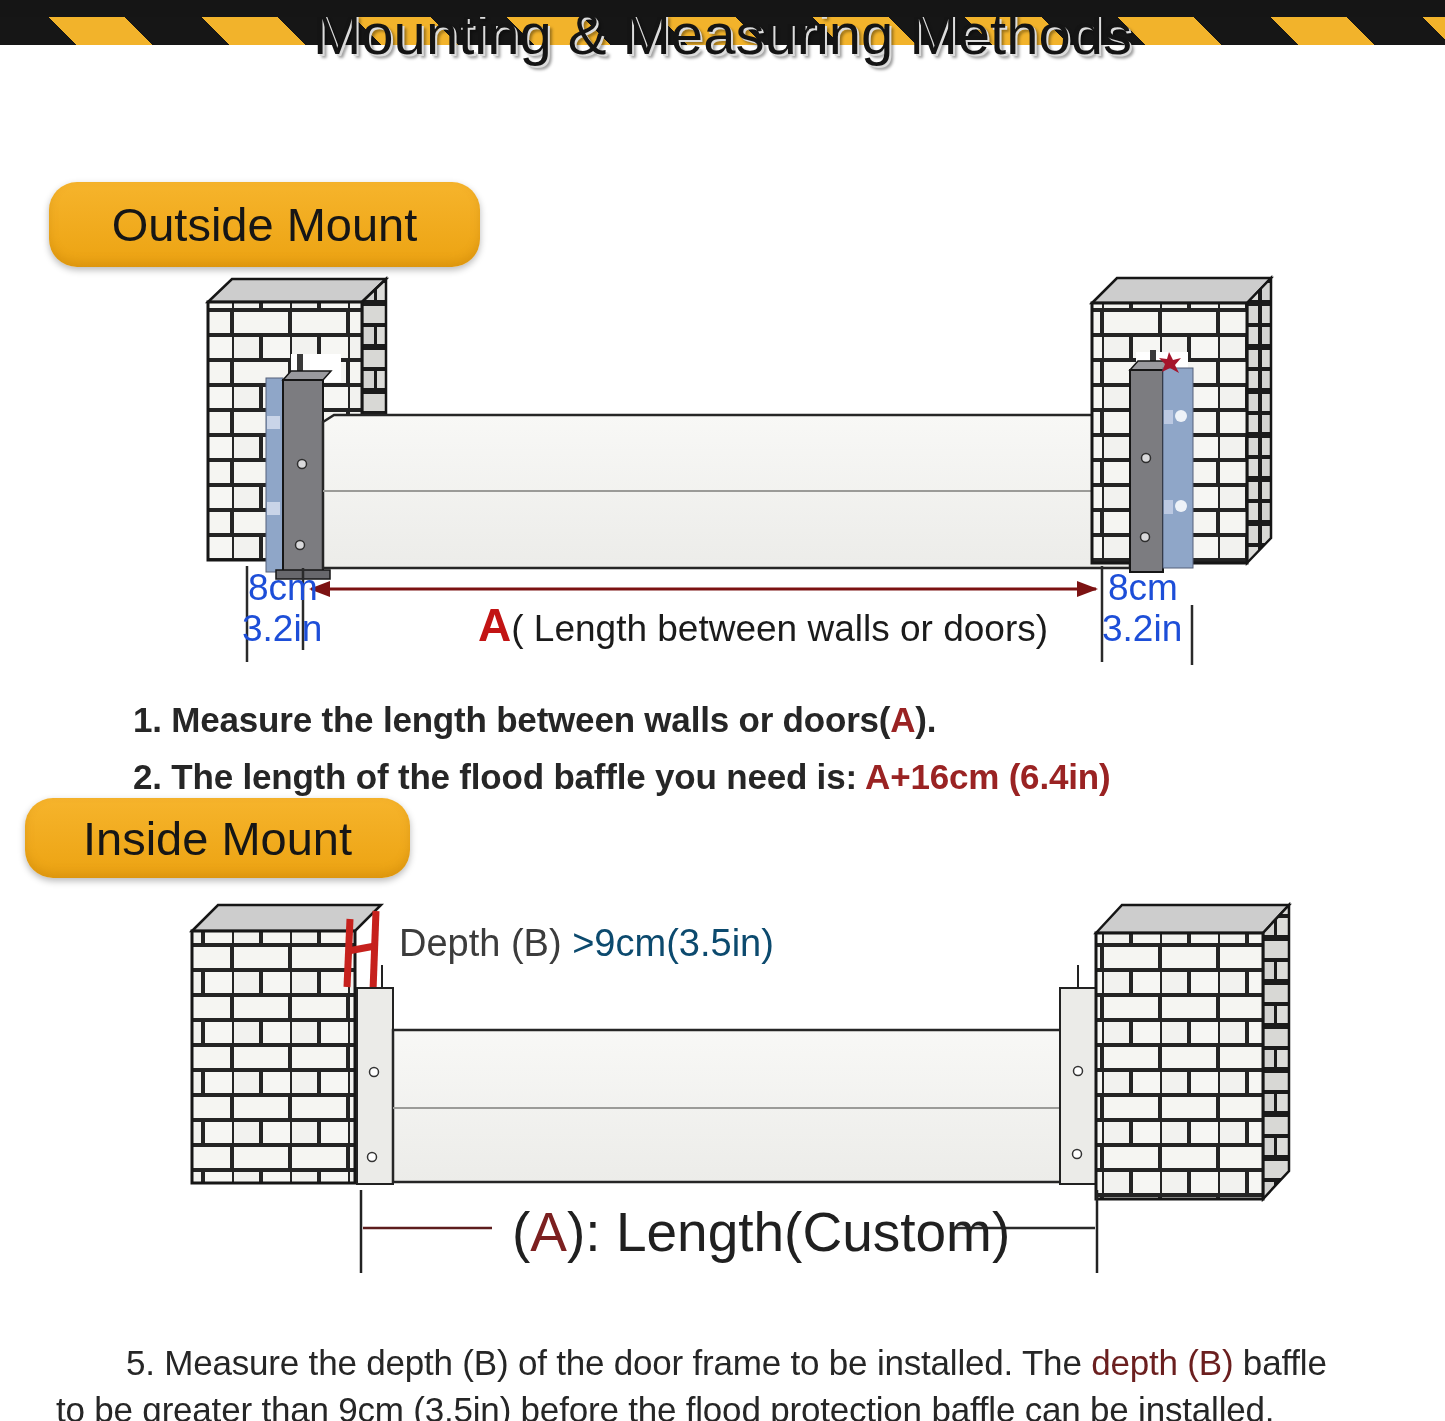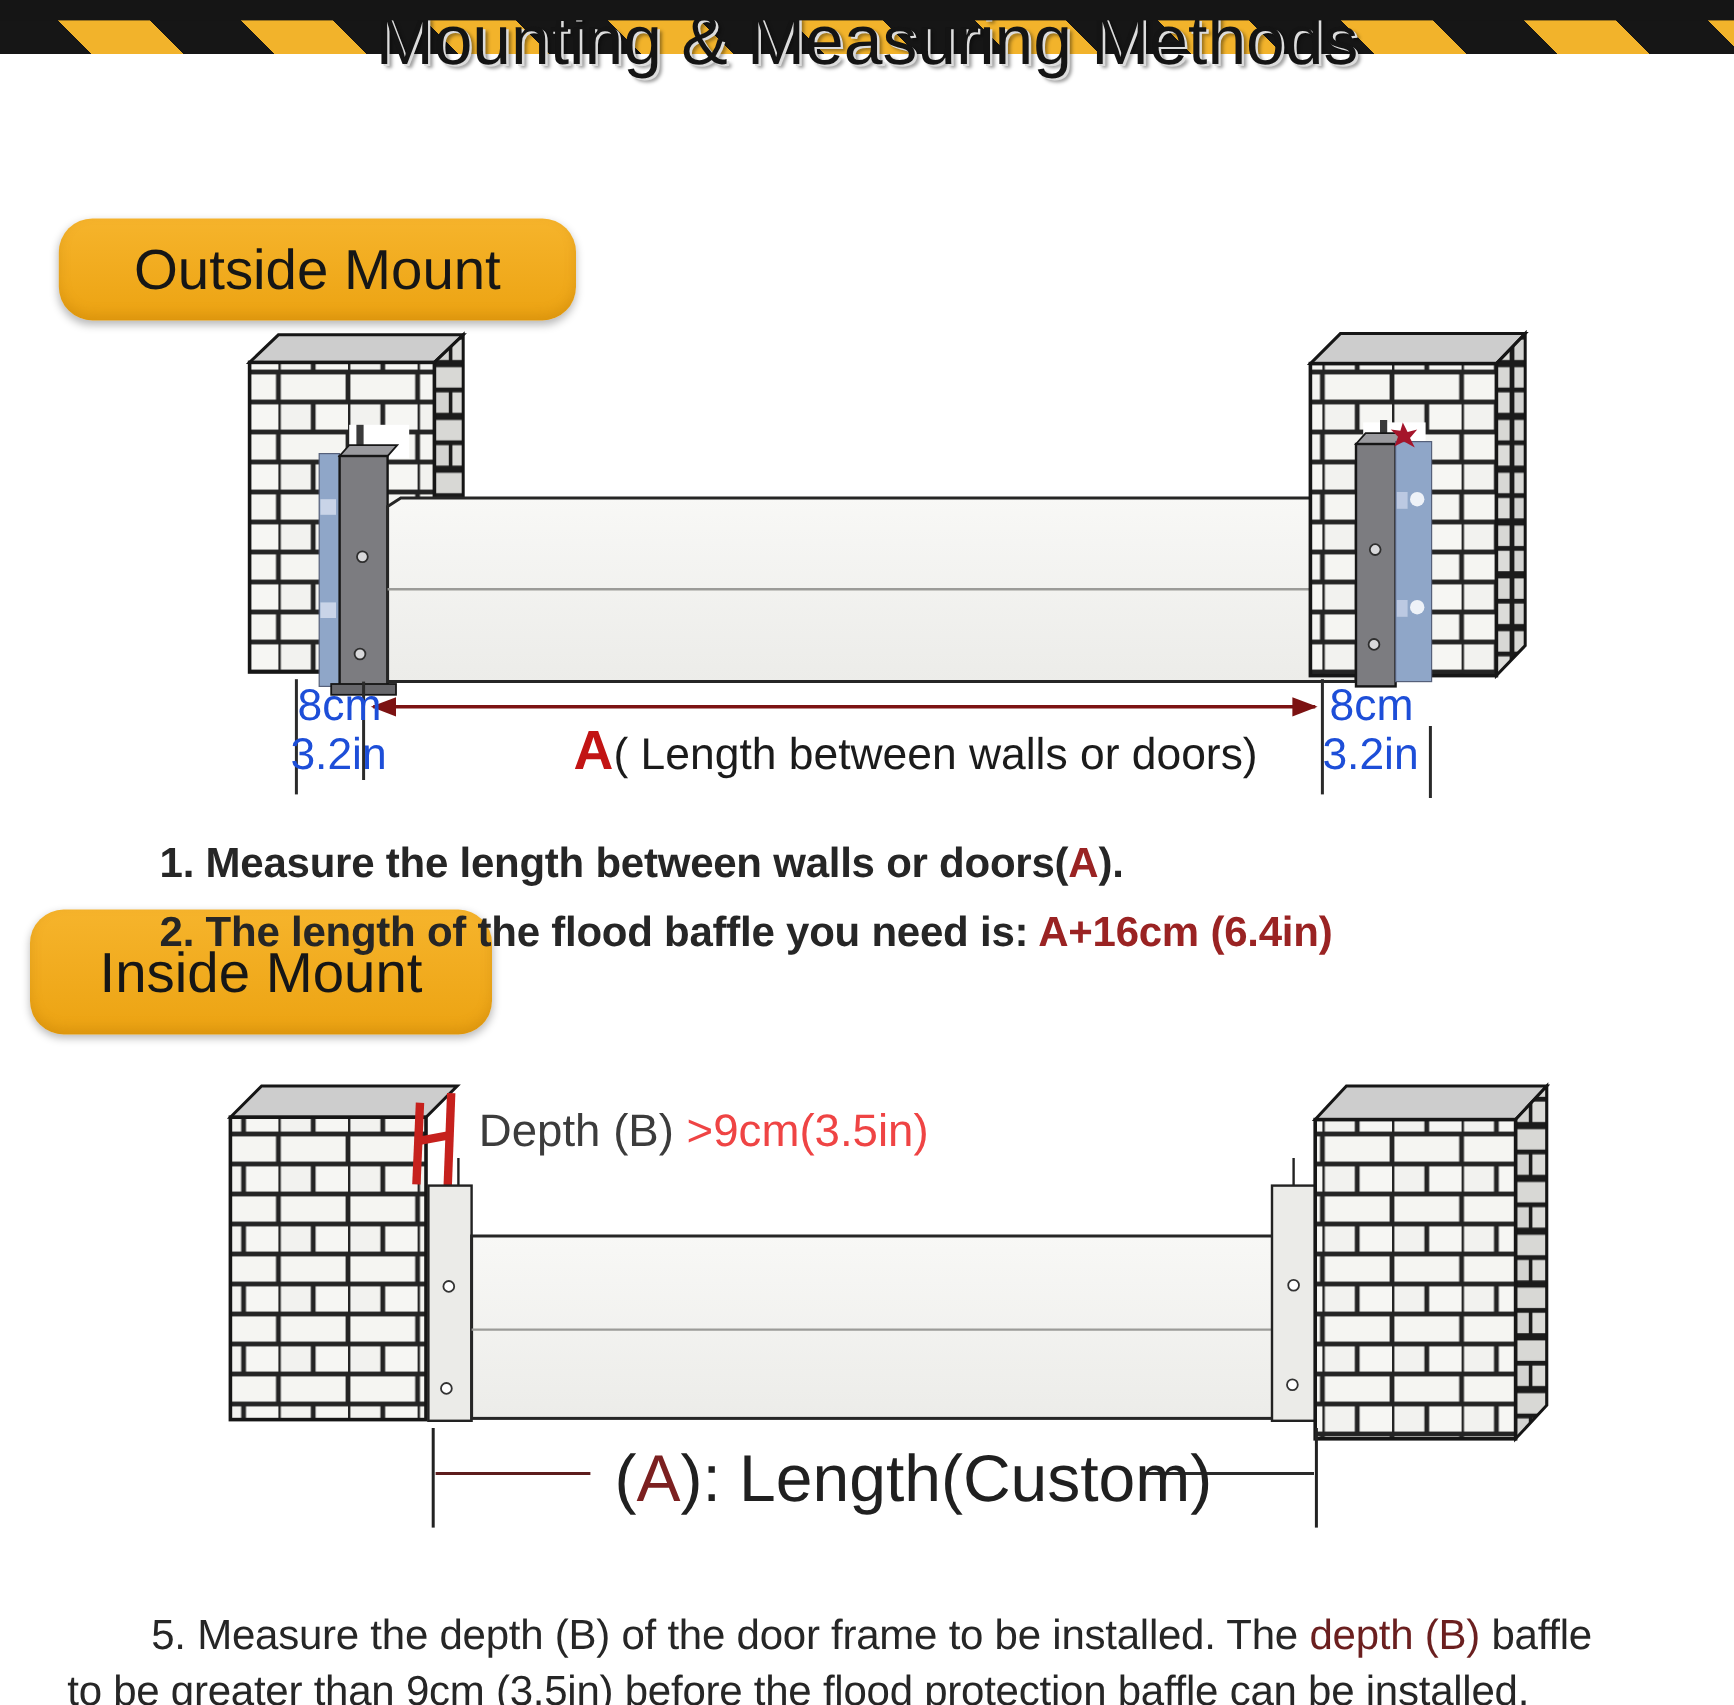--- a/index.html
+++ b/index.html
@@ -12,29 +12,29 @@
   .title{left:0;top:52;width:1445px;text-align:center;font-size:58px;font-weight:400;
     color:#141414;letter-spacing:0px;
     text-shadow:2px 2px 0 #dcdcdc,4px 4px 3px rgba(0,0,0,.38);}
   .bar{left:0;top:140;width:1445px;height:17px;background:#151515;}
   
   .pill{background:linear-gradient(#f6b42c,#eca312);border-radius:28px;
     box-shadow:0 3px 7px rgba(0,0,0,.28), inset 0 -5px 10px rgba(176,112,0,.28);
     display:flex;align-items:center;justify-content:center;
     font-size:47px;color:#161616;}
   .pill-out{left:25px;top:182px;width:431px;height:85px;margin-left:24px;}
-  .pill-in{left:25px;top:758px;width:385px;height:104px;}
+  .pill-in{left:25px;top:798px;width:385px;height:80px;}
   
   .dimtxt{font-size:37px;color:#1d4ed8;white-space:nowrap;line-height:1.05;}
   .arrowlab{white-space:nowrap;font-size:37px;color:#1b1b1b;}
   .arrowlab .em{font-size:46px;font-weight:700;color:#c21414;}
   .steps{font-size:35px;color:#262626;white-space:nowrap;letter-spacing:-0.2px;font-weight:bold;}
   .steps .em{color:#9a2323;}
   .depth{white-space:nowrap;font-size:38px;color:#3c3c3c;}
-  .depth .em{color:#ef4444;}
+  .depth .em{color:#0c4a6e;}
   .lenlab{white-space:nowrap;font-size:55px;color:#202020;}
   .lenlab .em{color:#7c2020;}
   .para{font-size:35px;color:#262626;line-height:47px;letter-spacing:-0.2px;}
   .para .line{white-space:nowrap;}
   .para .indent{padding-left:70px;}
   .para .em{color:#6b1f1f;}
   svg{display:block;}
 </style>
 </head>
 <body>

